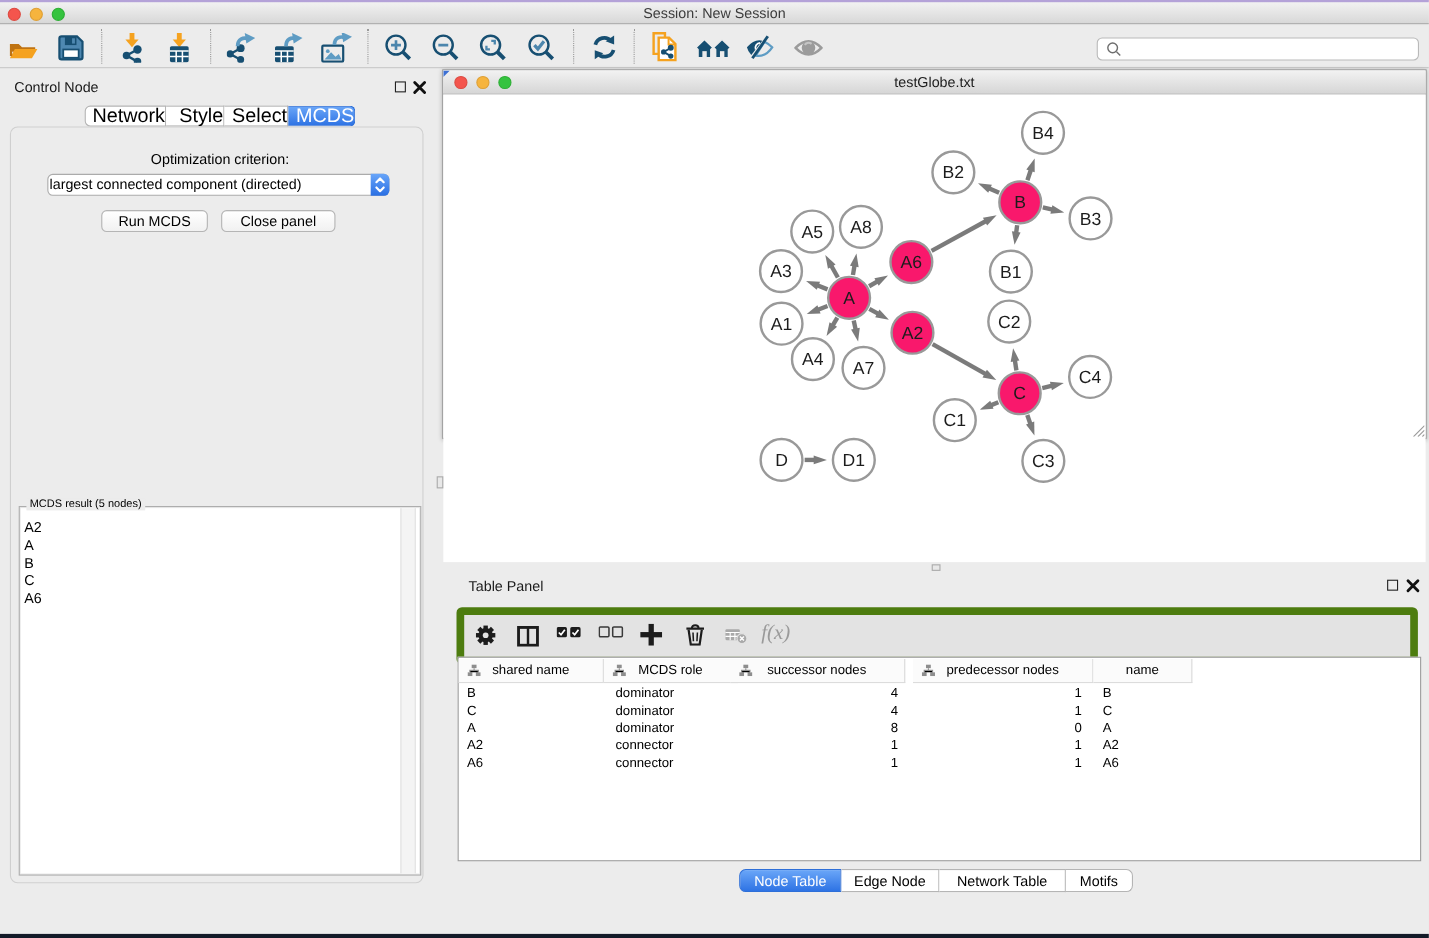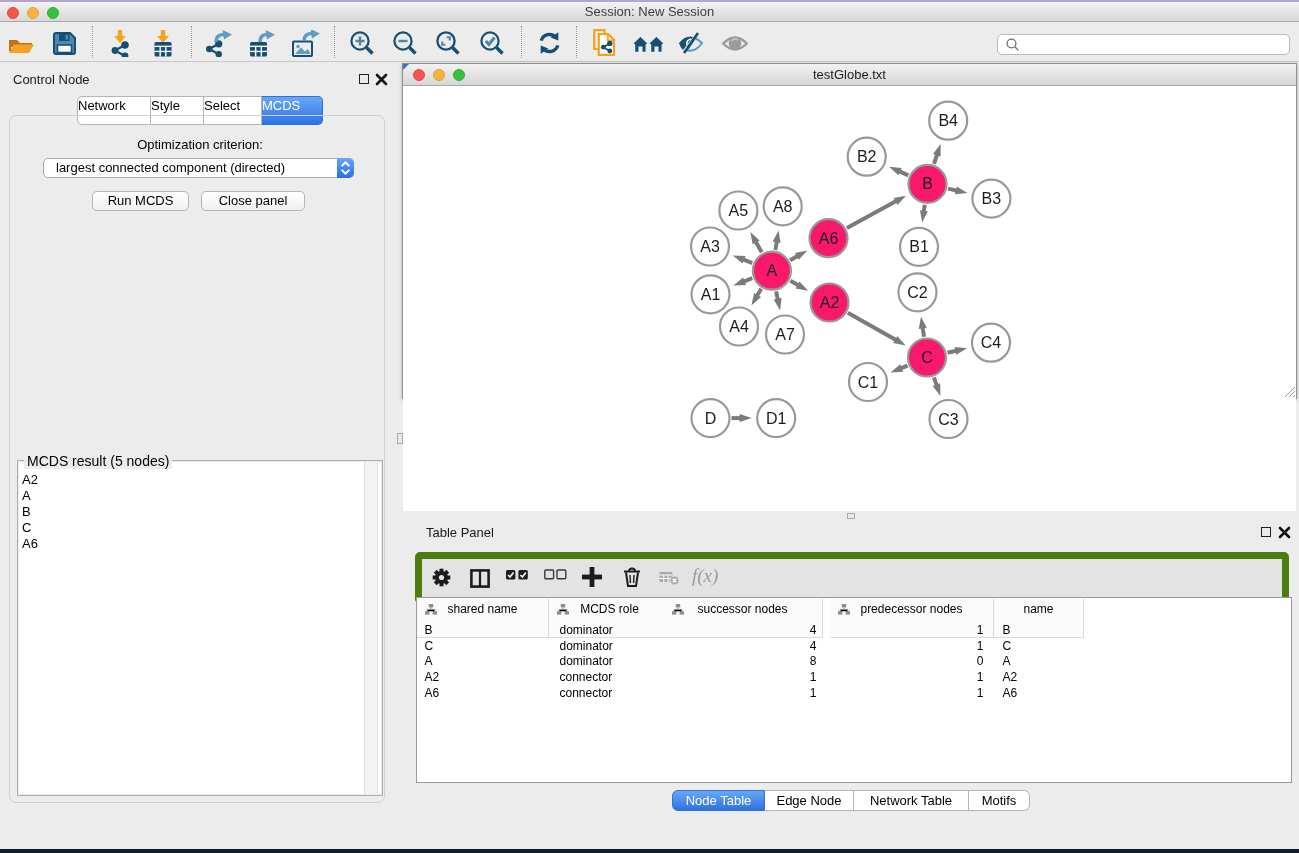--- a/index.html
+++ b/index.html
@@ -23,57 +23,57 @@
 #toolbar .ic { position:absolute; top:0; }
 #search { position:absolute; left:997px; top:11px; width:293px; height:21px; background:#fff;
   border:1px solid #b9b9b9; border-radius:5px; }
 
 
 #cpanel { left:0; top:62px; width:400px; height:755px; }
 .panelhead { font-size:13px; color:#1a1a1a; }
 .floatbtn { width:10px; height:10px; border:1.5px solid #222; position:absolute; }
 .tabs { position:absolute; display:flex; }
 .tab { border:1px solid #b5b5b5; border-left:none; background:#fff; color:#000;
-  font-size:13px; text-align:left; line-height:17px; height:29px; }
+  font-size:18px; text-align:right; line-height:17px; height:19px; }
 .tab.first { border-left:1px solid #b5b5b5; border-radius:5px 0 0 5px; }
 .tab.last { border-radius:0 5px 5px 0; }
 .tab.sel { background:linear-gradient(#6aa6f8,#2e73e4); color:#fff; border-color:#2e6fd8; }
 #cpbox { position:absolute; left:9px; top:53px; width:376px; height:688px;
   border:1px solid #cfcfcf; border-radius:7px; }
 .btn { position:absolute; background:linear-gradient(#ffffff,#f1f1f1); border:1px solid #b5b5b5;
   border-radius:5px; font-size:13px; text-align:center; color:#000; }
 #dropdown { position:absolute; left:43px; top:96px; width:311px; height:20px; background:#fff;
-  border:1px solid #ababab; border-radius:5px; font-size:13px; line-height:18px; padding-left:12px; color:#000;}
+  border:1px solid #ababab; border-radius:5px; font-size:13px; line-height:18px; padding-left:1px; color:#000;}
 #spinner { position:absolute; right:-1px; top:-1px; width:17px; height:20px; border-radius:0 5px 5px 0;
   background:linear-gradient(#68a5f9,#2a6fe3); }
 #fieldset { position:absolute; left:17px; top:398px; width:366px; height:336px;
   border:1px solid #adadad; }
 #fieldset .legend { position:absolute; left:6px; top:-8px; background:#ececec; padding:0 3px;
-  font-size:14px; color:#000; z-index:3; }
+  font-size:10px; color:#000; z-index:3; }
 #mlist { position:absolute; left:1px; top:1px; width:362px; height:332px; background:#fff;
   font-size:13px; color:#000; }
 #mlist .sc { position:absolute; right:3px; top:0px; width:14px; height:332px; background:#f4f4f4;
   border-left:1px solid #e0e0e0; border-right:1px solid #e0e0e0;}
 #mlist div.item { padding-left:3px; height:16px; line-height:16px; }
 
 
 #netwin { left:402px; top:63px; width:895px; height:336px; background:#fff;
   border:1px solid #8f8f8f; box-shadow:0 1px 4px rgba(0,0,0,0.25); }
 #nettitle { position:absolute; left:0; top:0; width:100%; height:22px;
   background:linear-gradient(#f2f2f2,#d6d6d6); border-bottom:1px solid #a9a9a9; }
 #nettitle .title { position:absolute; width:100%; text-align:center; top:3px; font-size:13px; color:#1c1c1c; }
 #netcanvas { position:absolute; left:0; top:22px; width:893px; height:425px; background:#fff; }
 
 
 #tpanel { left:401px; top:510px; width:898px; height:307px; }
 #ttoolbar { position:absolute; left:14px; top:42px; width:874px; height:52px;
   background:#e3e3e3; border:7px solid #4d7c0f; border-radius:5px; }
 #tablebox { position:absolute; left:14.5px; top:87px; width:876px; height:186px;
   background:#fff; border:1px solid #9a9a9a; }
-.thead { position:absolute; top:1px; height:39px; background:#fbfbfb;
+.thead { position:absolute; top:1px; height:22px; background:#fbfbfb;
   border-right:1px solid #d9d9d9; border-bottom:1px solid #dcdcdc; font-size:12px; color:#000; text-align:center; line-height:21px;}
 .trow { position:absolute; font-size:12px; color:#000; height:16px; line-height:16px; }
 .btabs { position:absolute; display:flex; top:280px; left:271px; }
 .btab { border:1px solid #b5b5b5; border-left:none; background:#fff; color:#000;
   font-size:13px; text-align:center; line-height:19px; height:21px; }
 
 
 #statusbar { left:0; top:817px; width:1299px; height:32px; background:#ececec; border-top:1px solid #d2d2d2;margin-top:44px; }
 #darkstrip { left:0; top:849px; width:1299px; height:4px; background:#131a28; }
 #listbtn { position:absolute; left:10px; top:6px; width:27px; height:21px; background:#fdfdfd;

